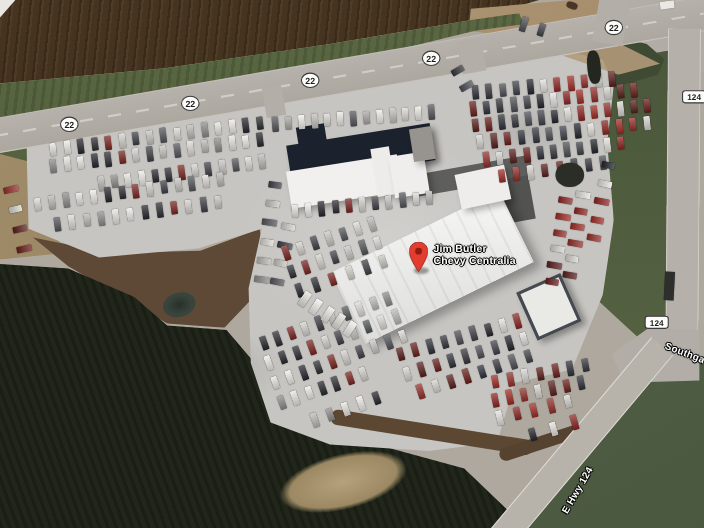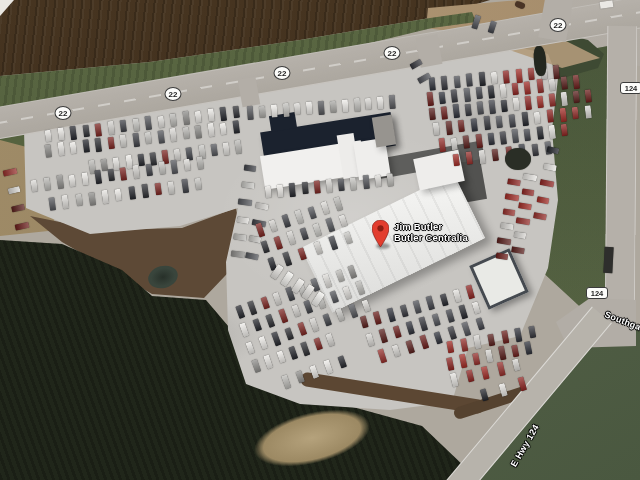--- a/index.html
+++ b/index.html
@@ -528,17 +528,17 @@
       <div class="roadlabel" style="left: 513px; top: 461px; transform: rotate(-60deg);">E Hwy 124</div>
     </div>
 
   <div class="marker-shadow"></div>
   <svg class="marker" viewBox="0 0 17 27" xmlns="http://www.w3.org/2000/svg">
     <path d="M8.5 0 C3.8 0 0 3.8 0 8.5 C0 14.9 8.5 27 8.5 27 C8.5 27 17 14.9 17 8.5 C17 3.8 13.2 0 8.5 0 Z" stroke="#7a1510" stroke-width="0.6" fill="#e23d2e"></path>
     <circle cx="8.5" cy="8.3" r="3.1" fill="#8c1d12"></circle>
   </svg>
   <div class="place-label">
     <div>Jim Butler</div>
-    <div>Butler Centralia</div>
+    <div>Chevy Centralia</div>
   </div>
 
   <div class="layer corner-cloud"></div>
 </div>
 
 </body></html>

